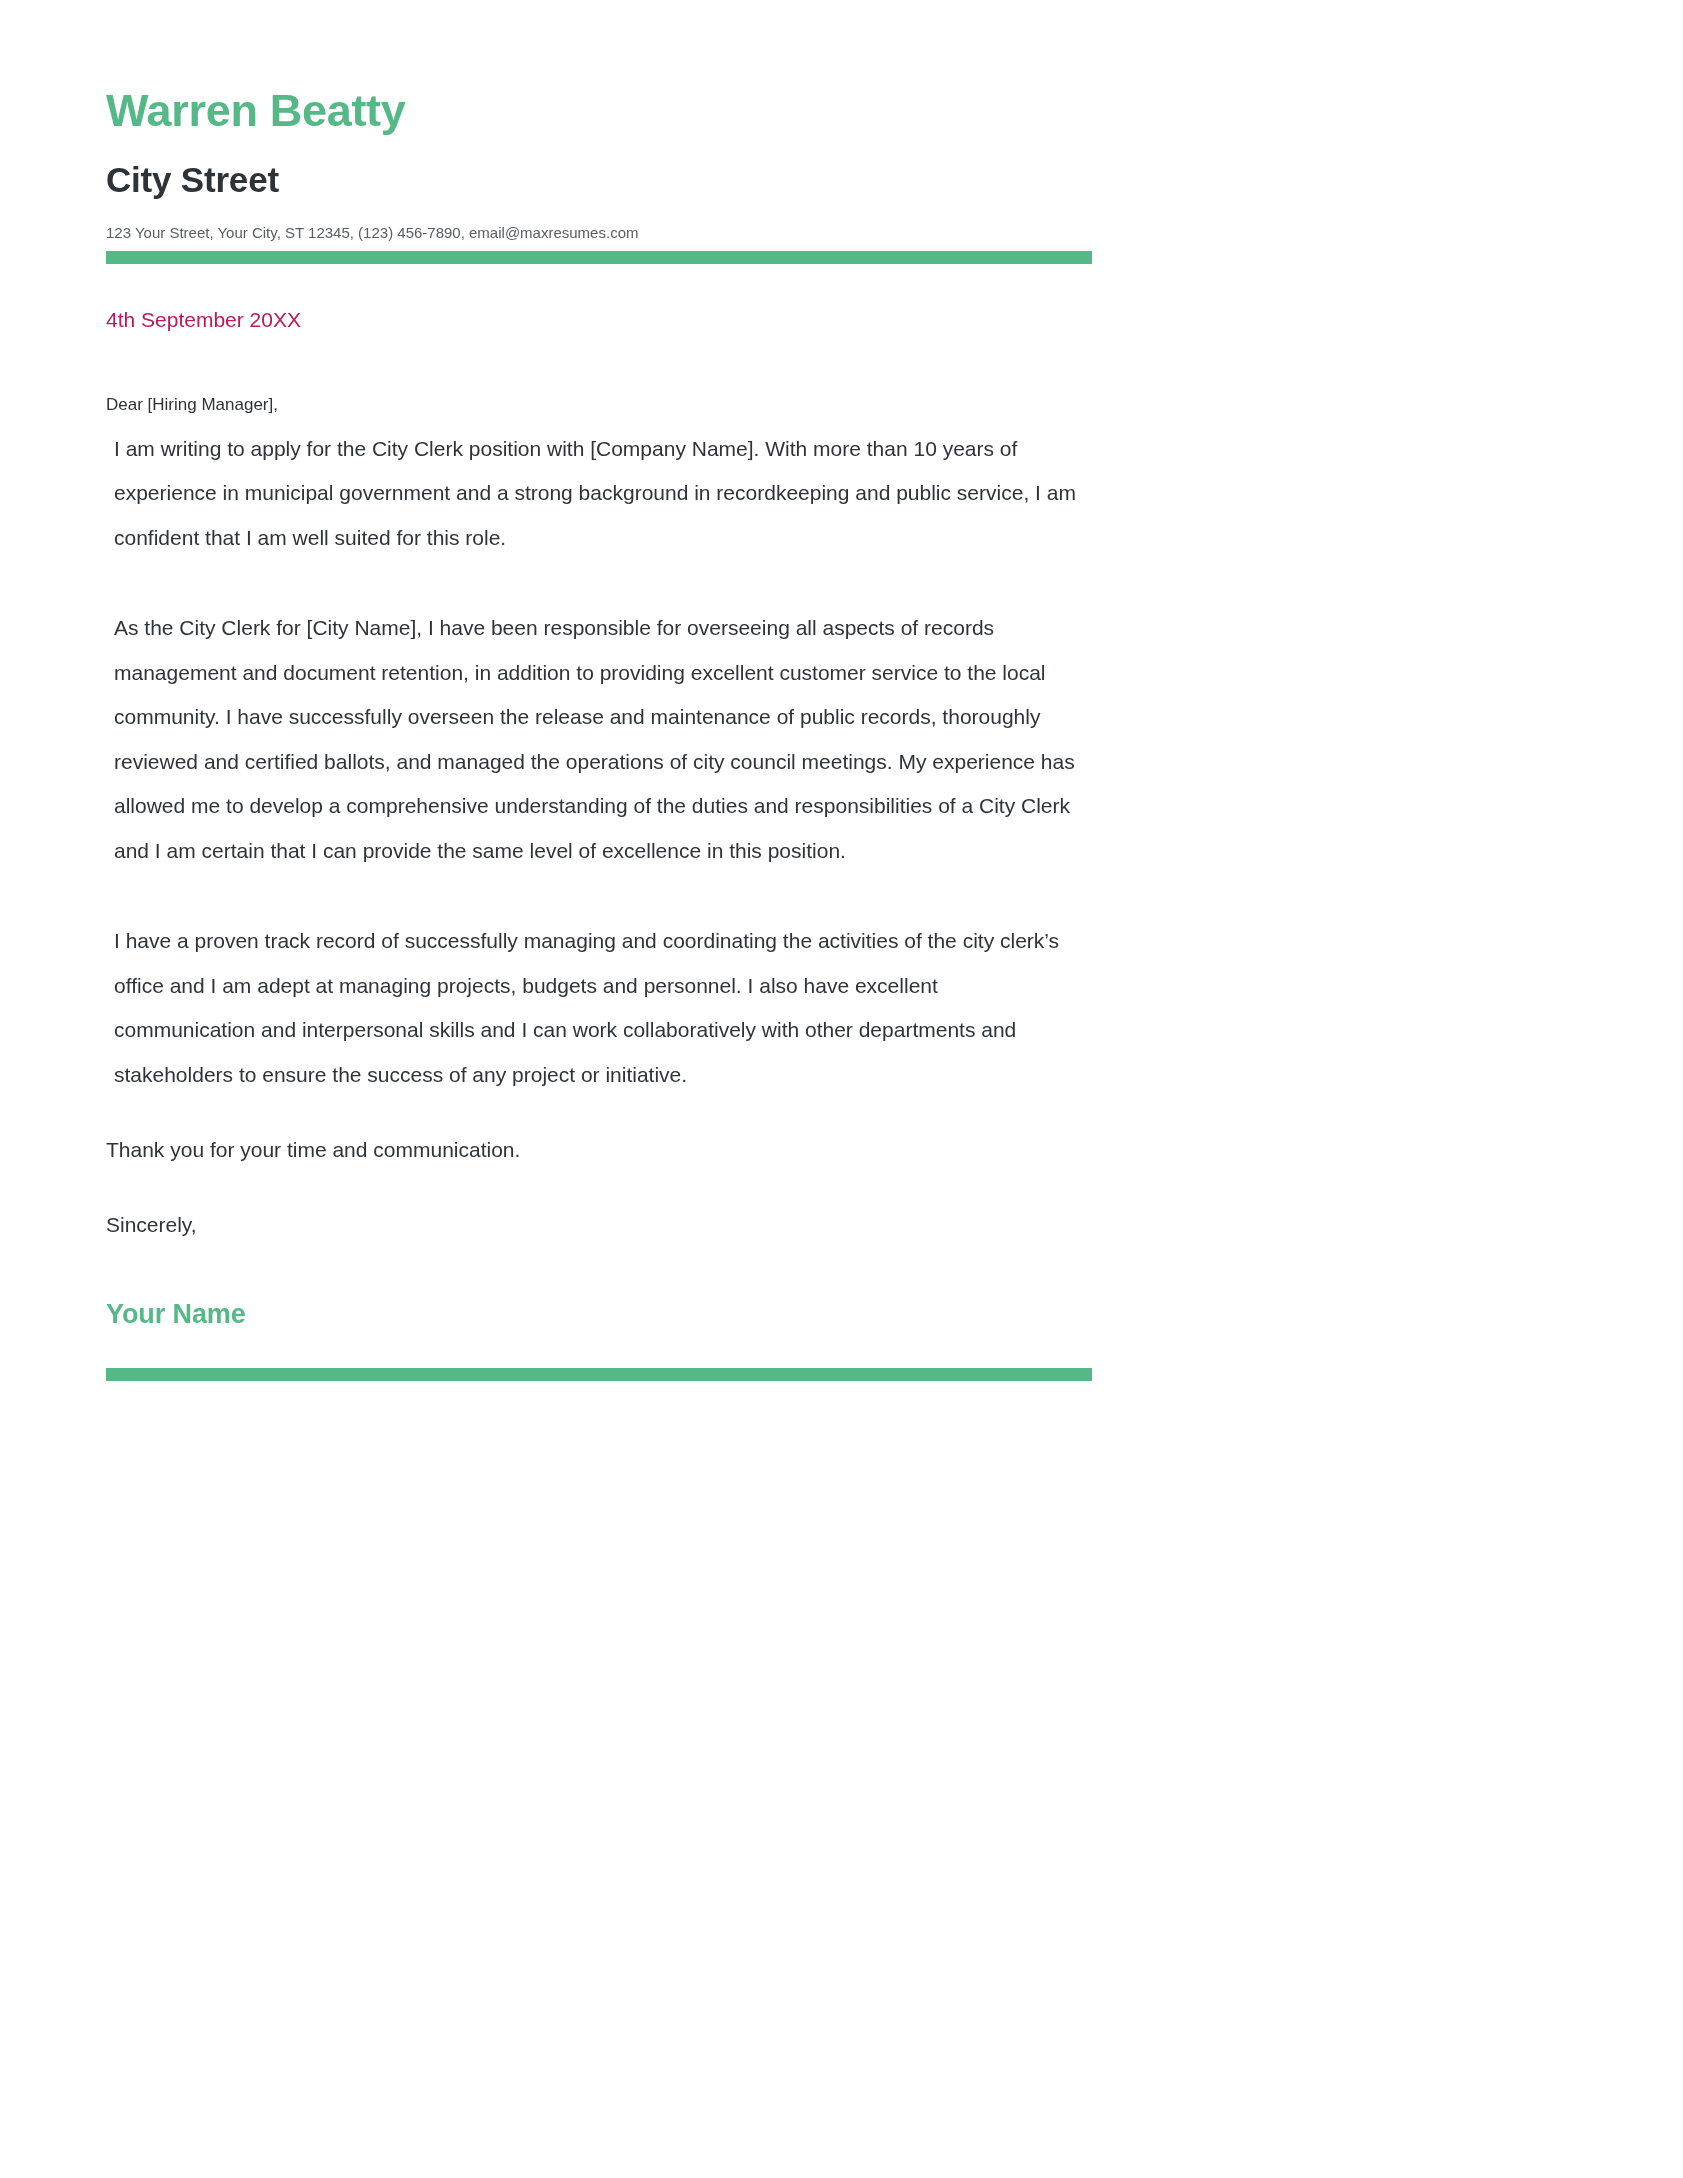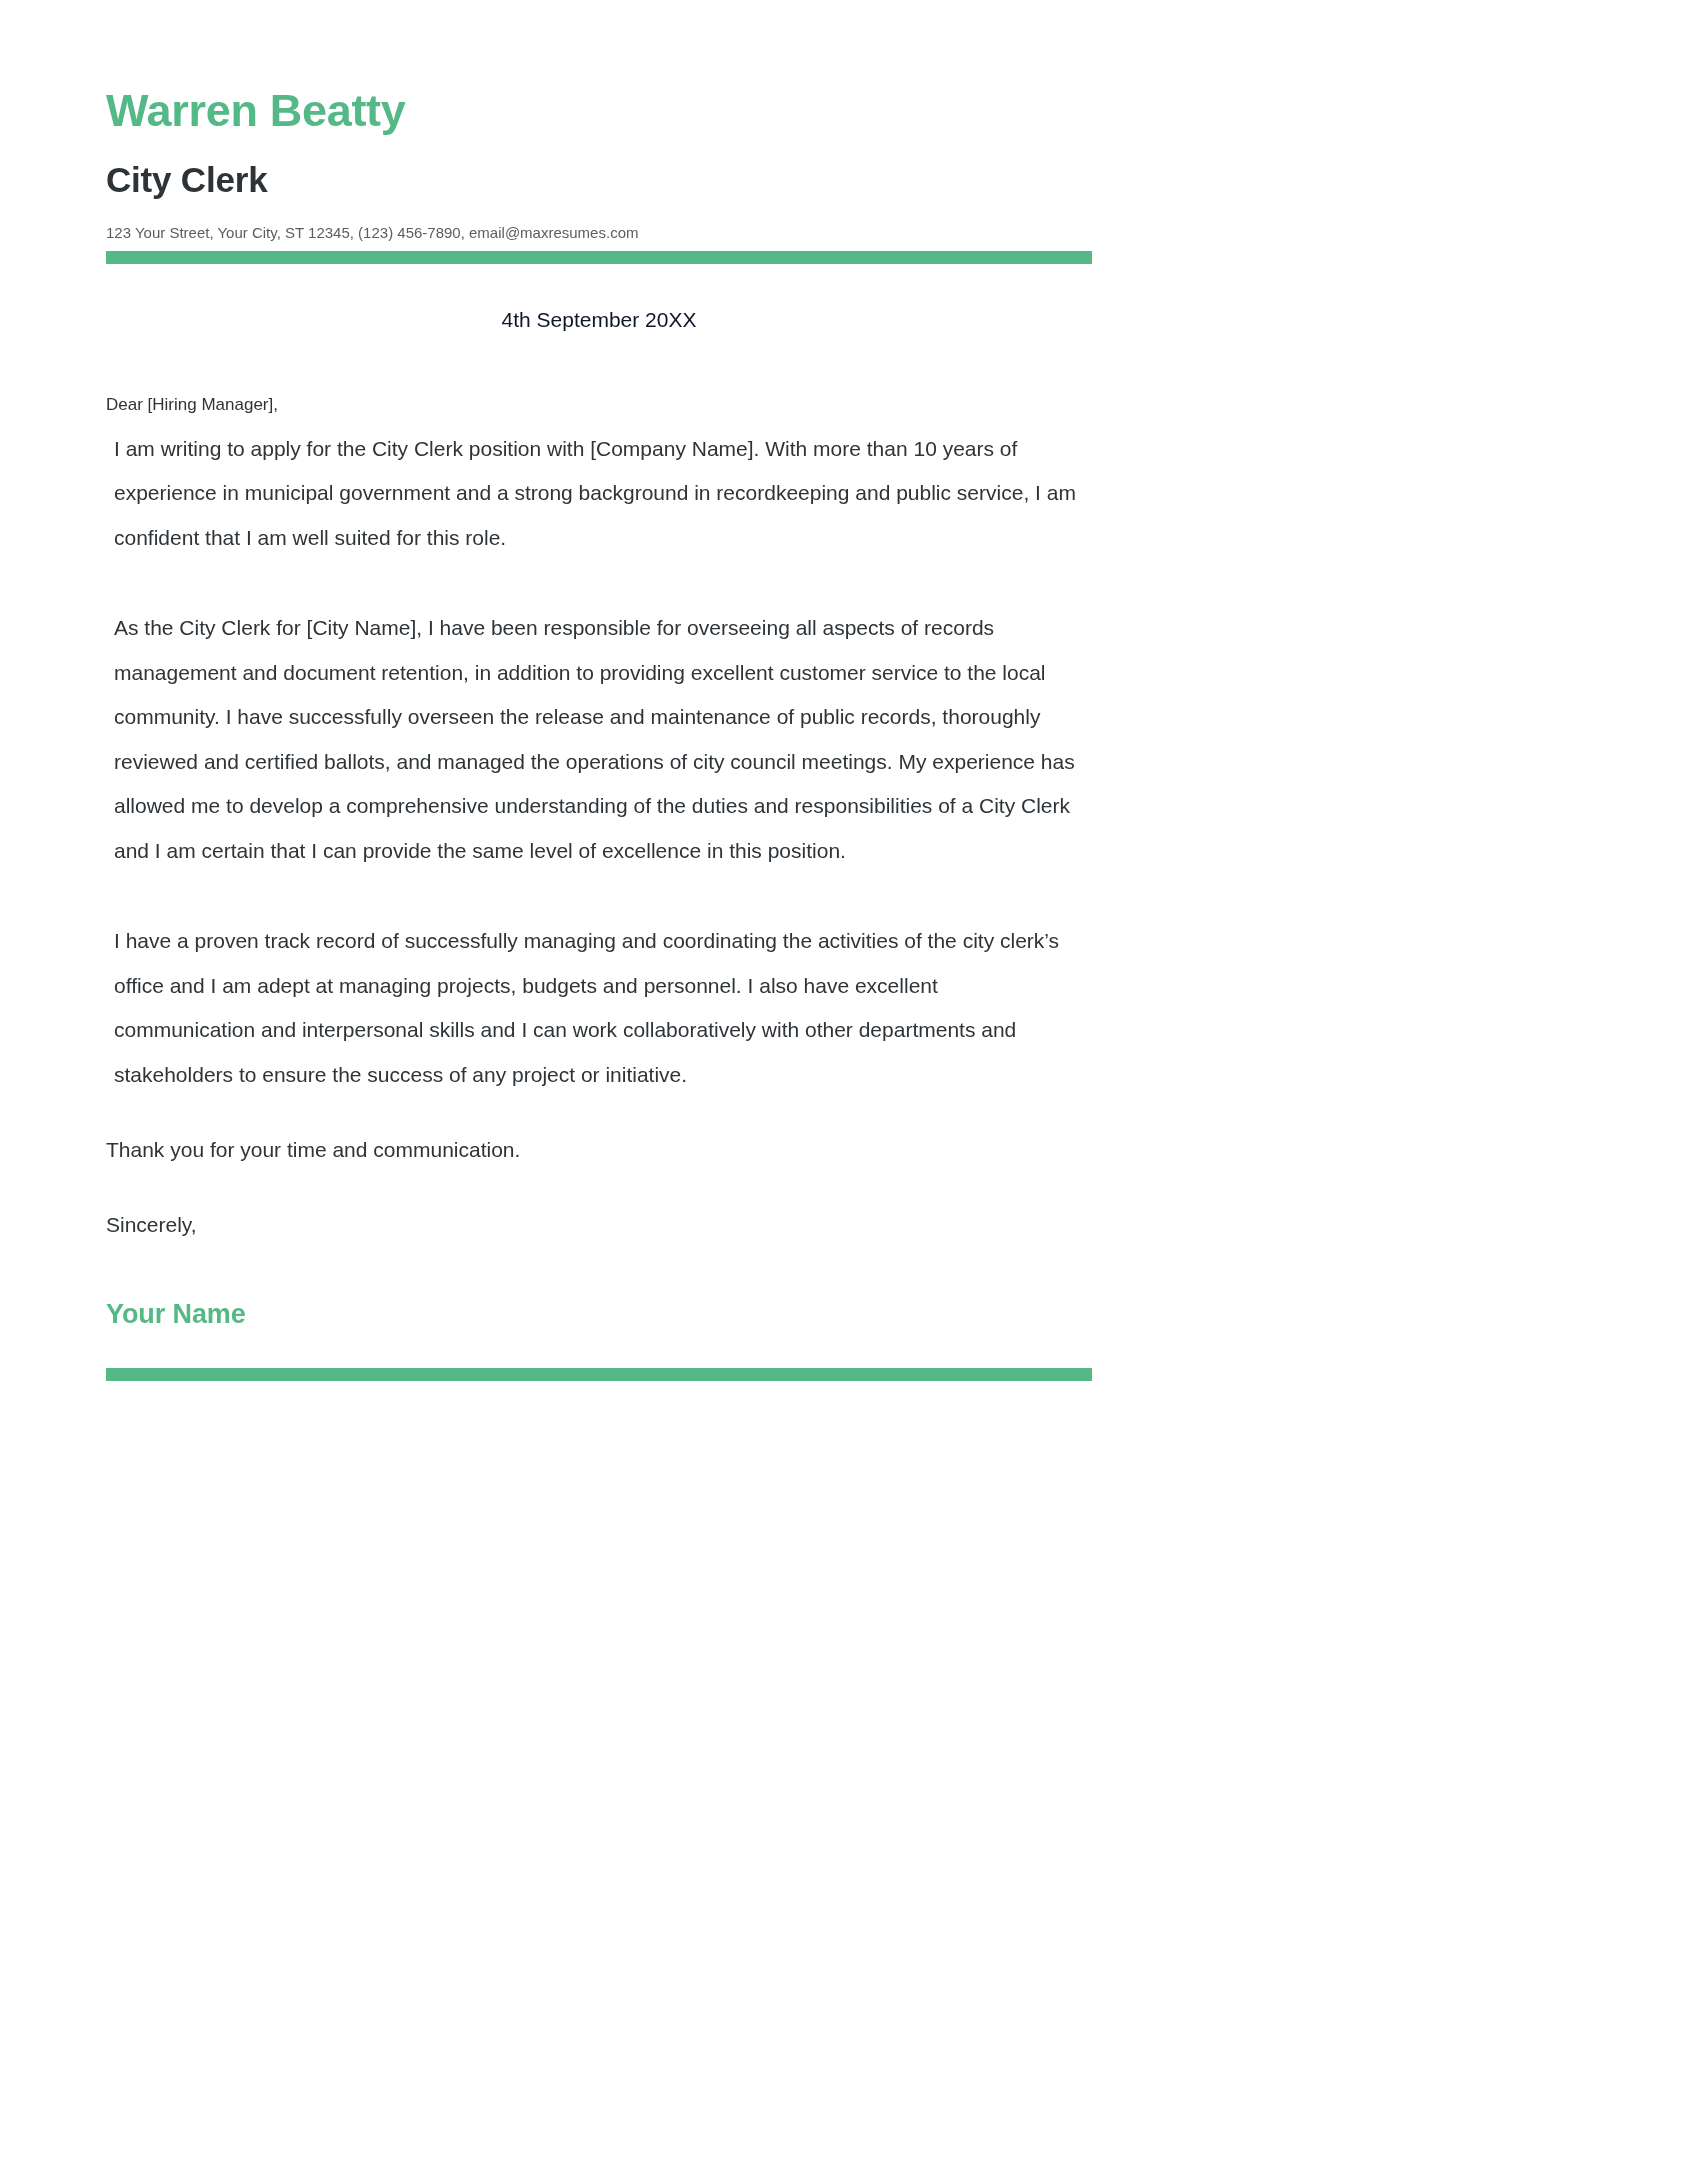--- a/index.html
+++ b/index.html
@@ -79,23 +79,22 @@
 
   
   .body-wrap {
     padding-top: 42px;
     font-size: 21px;
     color: #2f3438;
   }
 
   .date-line {
     font-size: 21px;
-    color: #0f172a;
+    color: #be185d;
     line-height: 1.3;
-    text-align: center;
   }
 
   .para {
     margin: 8px;
     font-size: 21px;
     color: #2f3438;
     line-height: 2.12;
     text-align: left;
   }
 
@@ -131,21 +130,21 @@
 </head>
 <body>
 
 <div class="page">
   <div class="sheet">
     <div class="inner">
 
       <header>
         <h1 class="hdr-name">Warren Beatty</h1>
 
-        <h2 class="hdr-title">City Clerk</h2>
+        <h2 class="hdr-title">City Street</h2>
 
         <p class="hdr-contact">123 Your Street, Your City, ST 12345, (123) 456-7890, email@maxresumes.com</p>
 
         <div class="rule rule-top"></div>
       </header>
 
       <main class="body-wrap">
 
         <div class="date-line">4th September 20XX</div>
 

